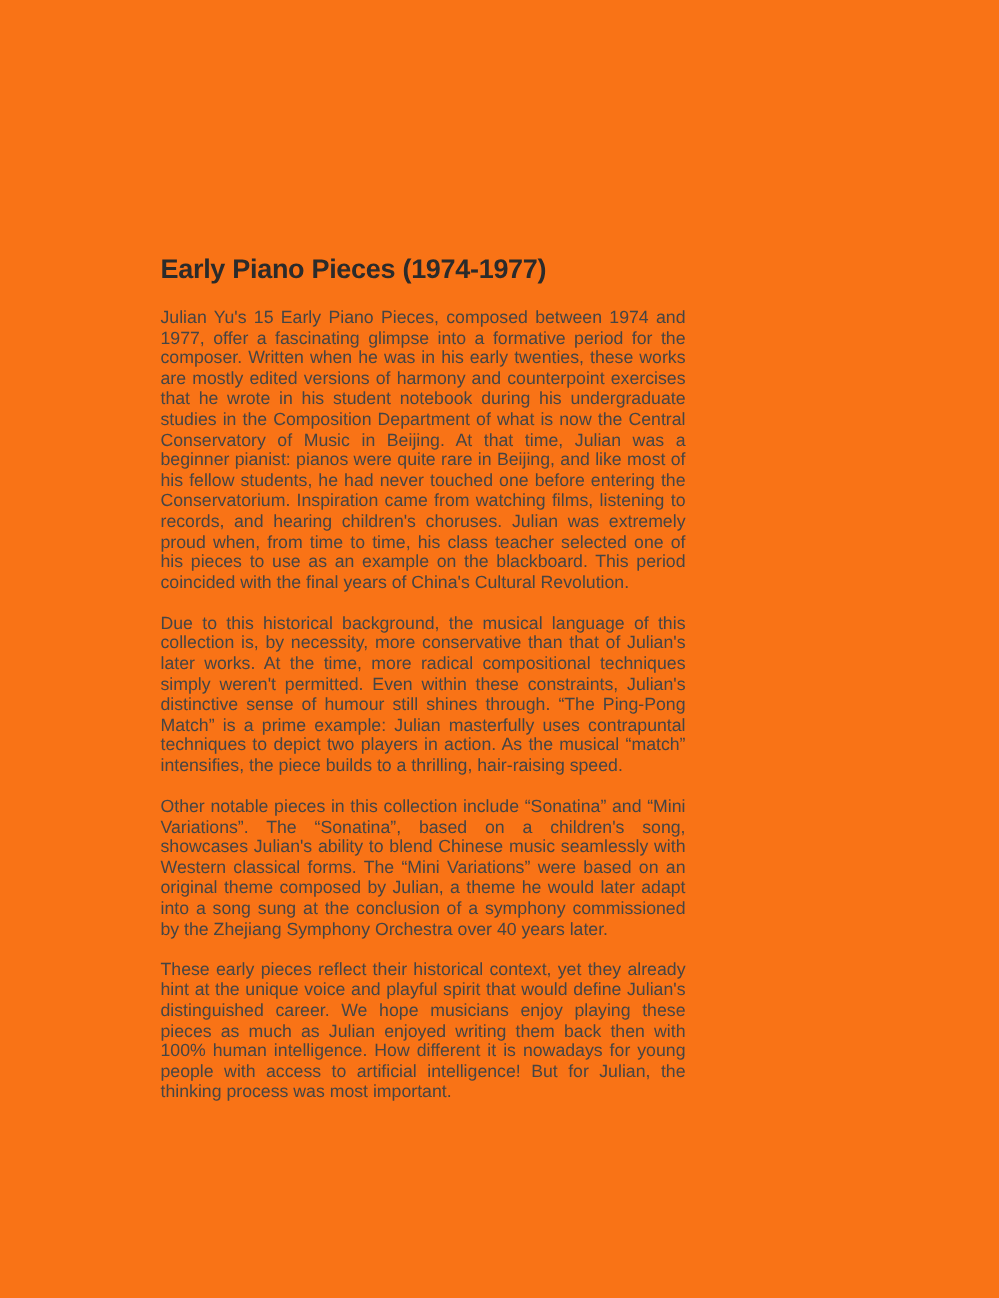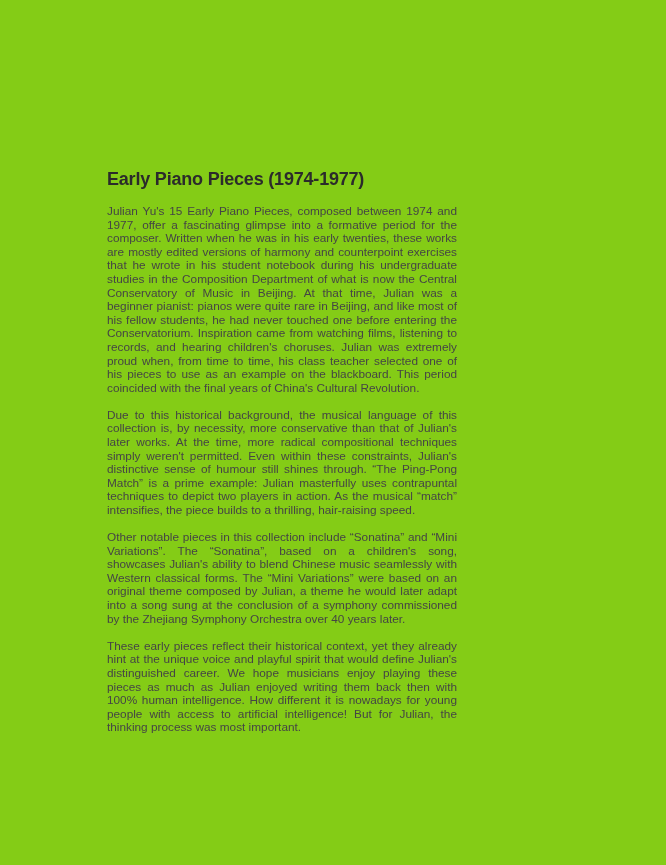--- a/index.html
+++ b/index.html
@@ -9,21 +9,21 @@
   body {
     width: 666px;
     height: 865px;
     background: #ffffff;
     font-family: "Liberation Sans", sans-serif;
   }
   .page {
     position: relative;
     width: 666px;
     height: 865px;
-    background: #84cc16;
+    background: #f97316;
     overflow: hidden;
   }
   .content {
     position: absolute;
     left: 107px;
     top: 169px;
     width: 350px;
   }
   .title {
     font-size: 18px;

